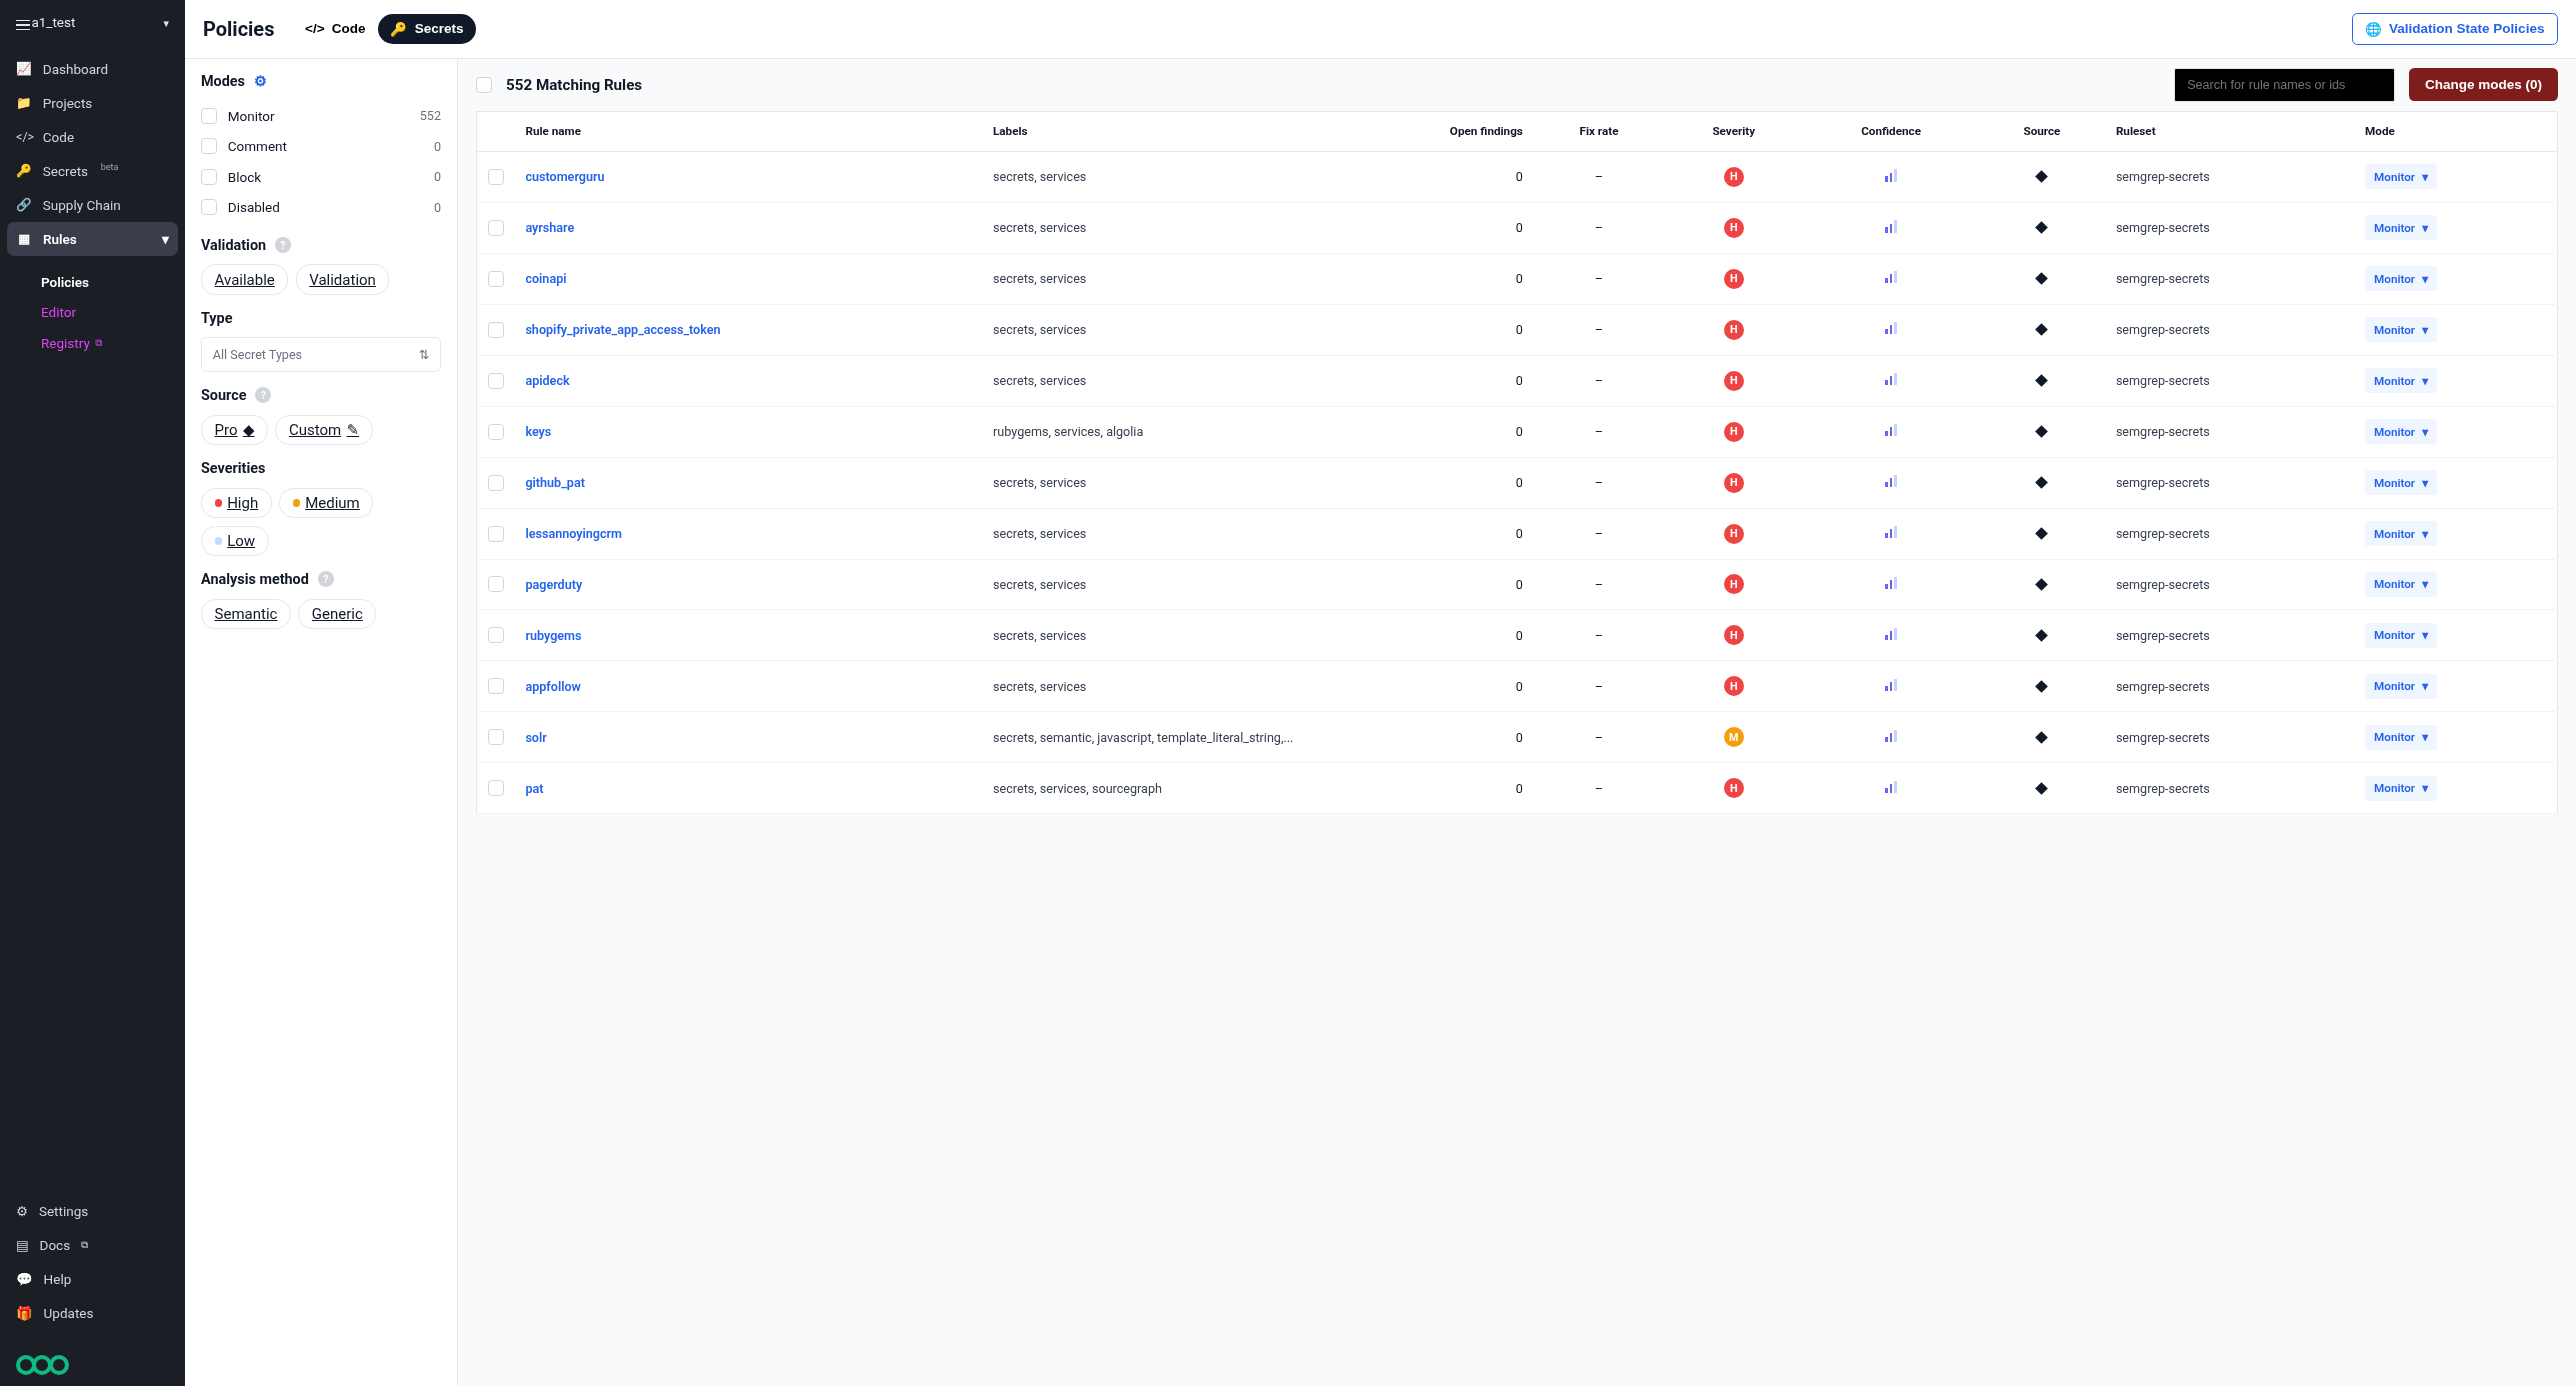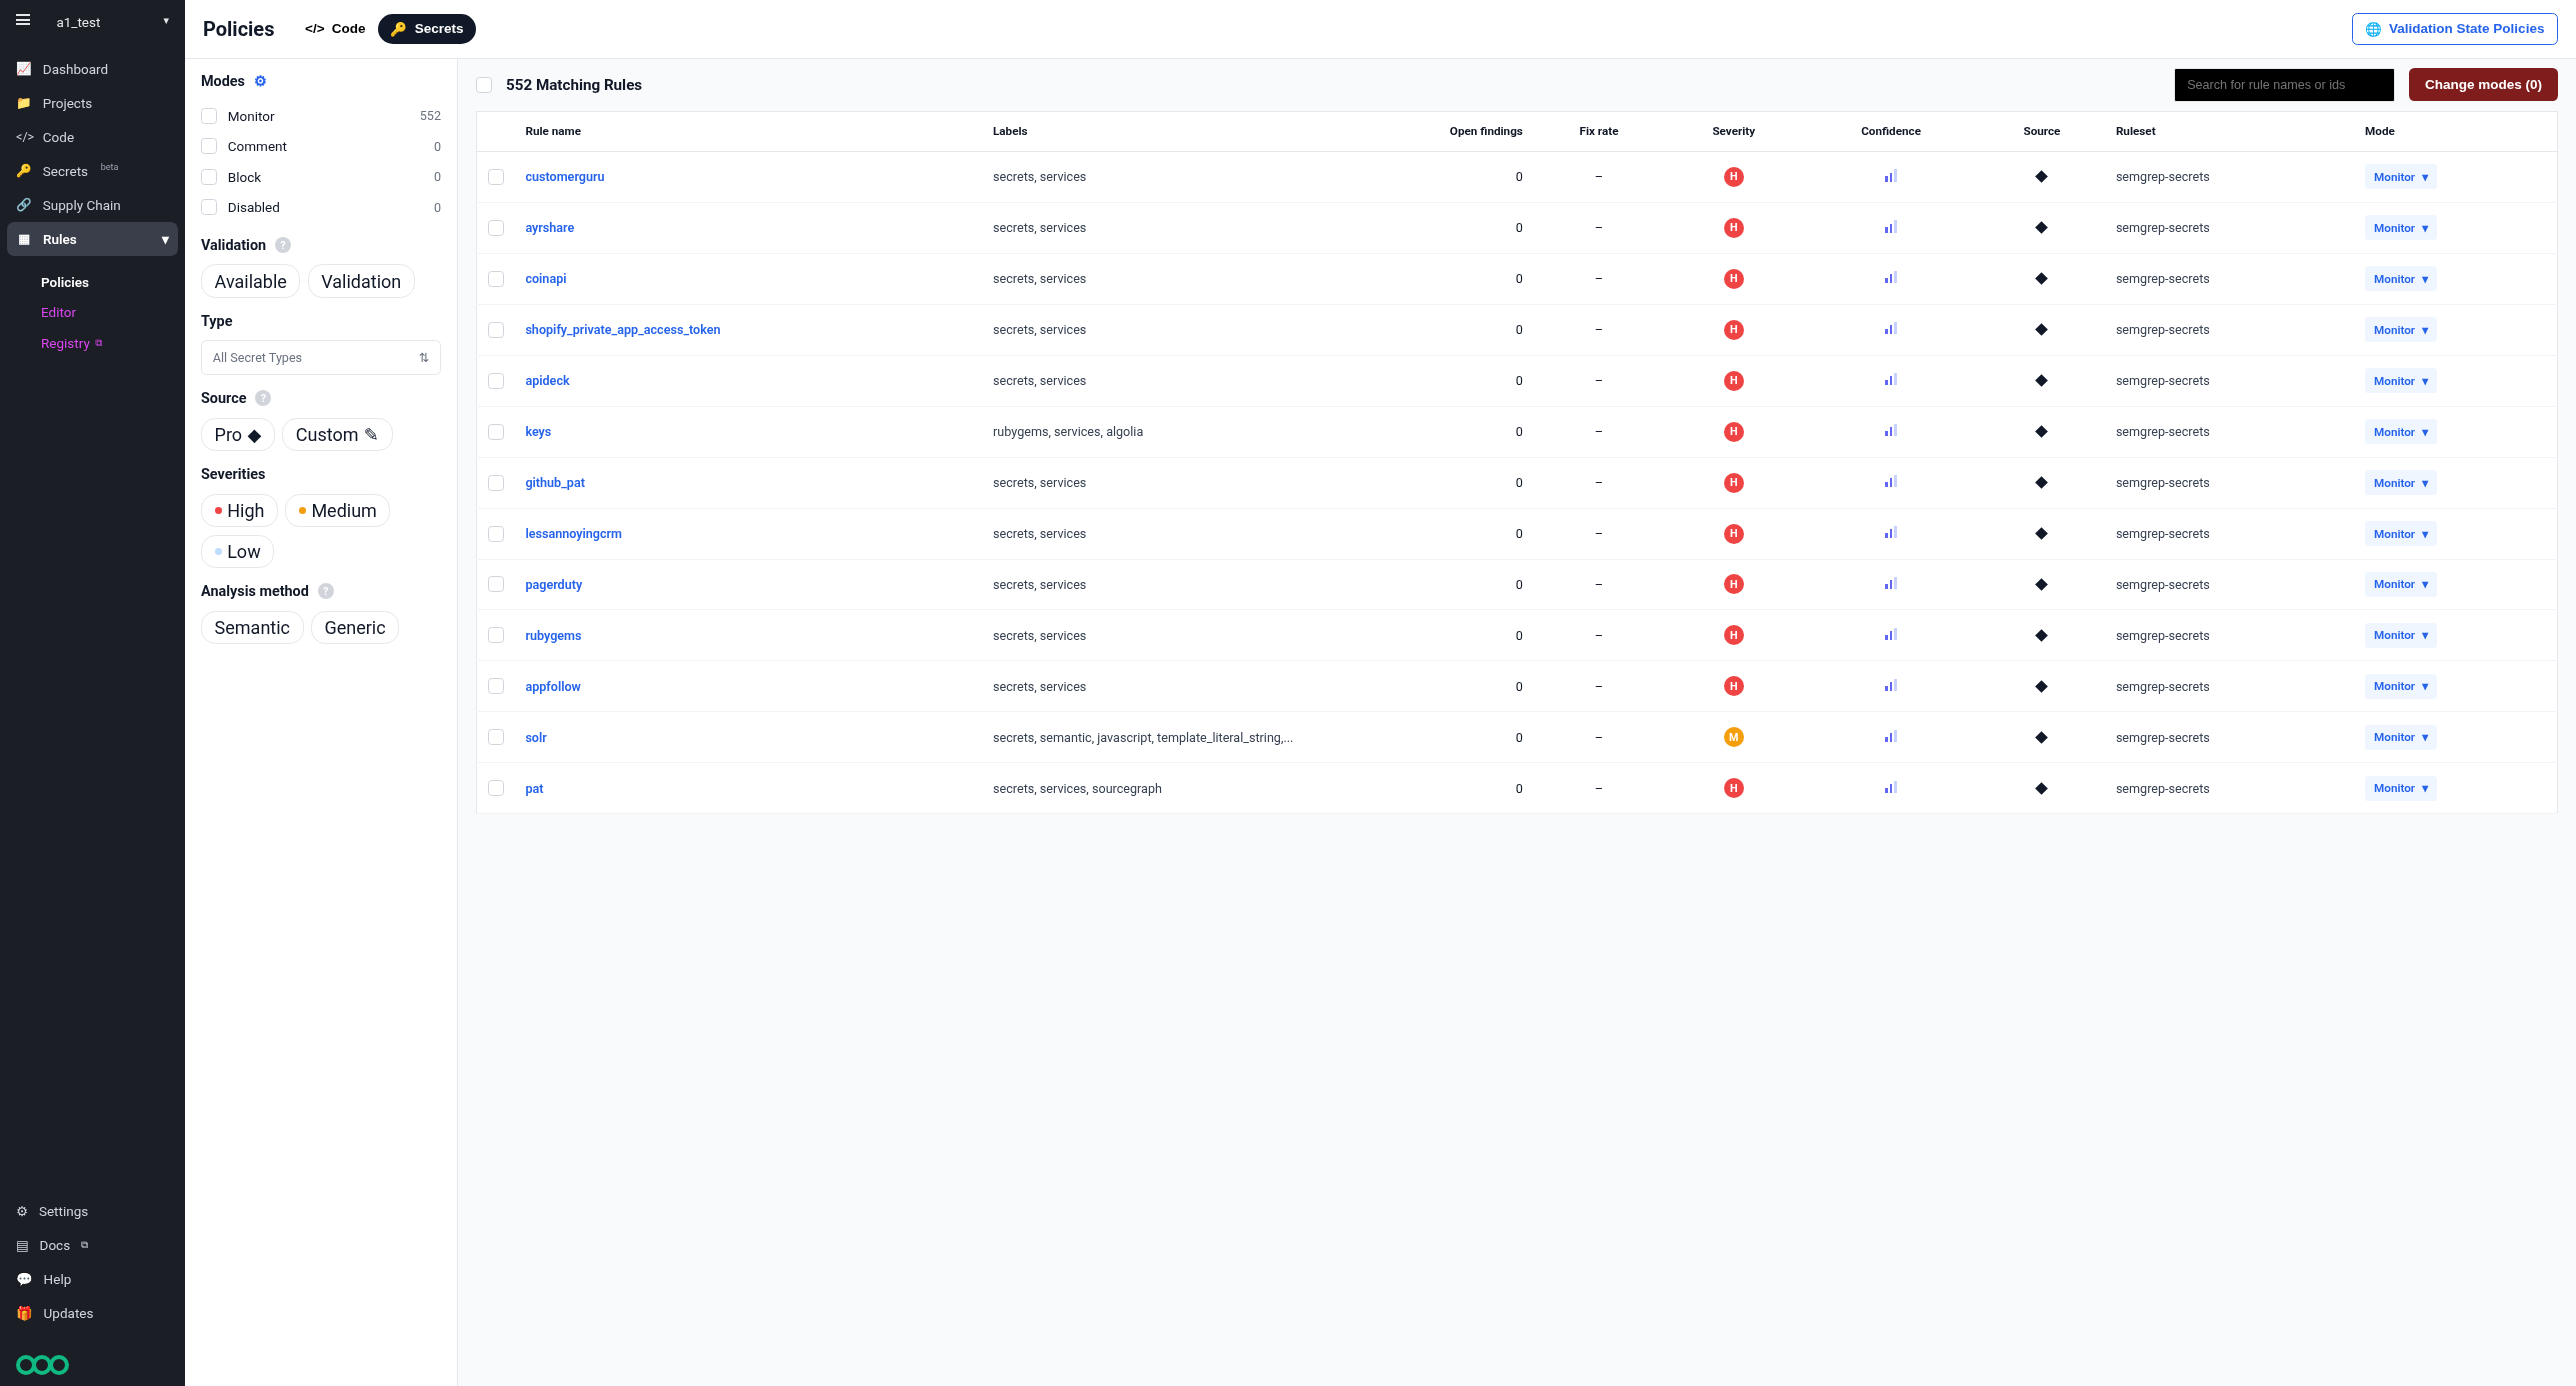--- a/index.html
+++ b/index.html
@@ -1,21 +1,21 @@
 <!DOCTYPE html>
 <html style="font-size:14.4px"><head>
 <meta charset="utf-8">
 <style>
 * { box-sizing: border-box; margin: 0; padding: 0; }
 body { font-family: -apple-system, BlinkMacSystemFont, "Segoe UI", Roboto, sans-serif; font-size: 12.6px; color: #111827; background: #f9fafb; }
 .app { display: flex; height: 100vh; }
 
 
 .sidebar { width: 185px; background: #1c1e26; color: #e5e7eb; display: flex; flex-direction: column; }
-.sidebar-header { display: flex; align-items: flex-start; padding: 14.4px 16px; gap: 26px; }
+.sidebar-header { display: flex; align-items: flex-end; padding: 14.4px 16px; gap: 1px; }
 .hamburger { display: flex; flex-direction: column; gap: 2.7px; cursor: pointer; }
 .hamburger span { width: 14.4px; height: 1.8px; background: #e5e7eb; }
 .org-name { flex: 1; font-size: 13.5px; }
 .chev-down { font-size: 10.8px; color: #e5e7eb; }
 .nav { list-style: none; padding: 7.2px 0; }
 .nav li { display: flex; align-items: center; padding: 9px 16px; gap: 10.8px; cursor: pointer; color: #d1d5db; font-size: 13.5px; }
 .nav li.active { background: #3a3d4a; border-radius: 7.2px; margin: 0 7.2px; padding: 9px 9px; color: #fff; font-weight: 600; }
 .nav li.active .chev-right-icon { margin-left: auto; }
 .nav .icon { width: 16px; text-align: center; font-size: 12.6px; }
 .beta { font-size: 9px; color: #9ca3af; margin-left: 1.8px; position: relative; top: -3.6px; }
@@ -34,21 +34,21 @@
 .tab-btn { display: flex; align-items: center; gap: 7.2px; font-size: 13.5px; font-weight: 600; padding: 7.2px 12.6px; border-radius: 18px; cursor: pointer; border: none; background: transparent; }
 .tab-btn.active { background: #111827; color: #fff; }
 .filter-section { margin: 14.4px 0; }
 .filter-title { font-weight: 700; font-size: 14.4px; display: flex; align-items: center; gap: 9px; margin-bottom: 10.8px; }
 .gear-blue { color: #2563eb; }
 .help-circle { width: 16px; height: 16px; border-radius: 50%; background: #d1d5db; color: #fff; display: inline-flex; align-items: center; justify-content: center; font-size: 10px; font-weight: 700; }
 .mode-row { display: flex; align-items: center; padding: 7.2px 0; gap: 10.8px; font-size: 13.5px; }
 .mode-row .count { margin-left: auto; color: #6b7280; font-size: 12.6px; }
 .checkbox { width: 16px; height: 16px; border: 1.8px solid #d1d5db; border-radius: 3.6px; background: #fff; cursor: pointer; }
 .pill-row { display: flex; gap: 7.2px; flex-wrap: wrap; }
-.pill { border: 0.9px solid #e5e7eb; border-radius: 14.4px; padding: 5.4px 12.6px; font-size: 18px; cursor: pointer; display: flex; align-items: center; gap: 5.4px; background: #fff; }
+.pill { border: 0.9px solid #e5e7eb; border-radius: 14.4px; padding: 5.4px 12.6px; font-size: 15px; cursor: pointer; display: flex; align-items: center; gap: 5.4px; background: #fff; text-decoration: underline; }
 .sev-dot { width: 7.2px; height: 7.2px; border-radius: 50%; display: inline-block; }
 .sev-high { background: #ef4444; }
 .sev-med { background: #f59e0b; }
 .sev-low { background: #bfdbfe; }
 .select { width: 100%; border: 0.9px solid #e5e7eb; border-radius: 5.4px; padding: 9px 10.8px; color: #6b7280; display: flex; justify-content: space-between; align-items: flex-start; cursor: pointer; font-size: 12.6px; }
 
 
 .main { flex: 1; display: flex; flex-direction: column; overflow: hidden; }
 .validation-link { margin-left: auto; border: 0.9px solid #2563eb; color: #2563eb; padding: 7.2px 12.6px; border-radius: 5.4px; font-weight: 600; display: flex; align-items: center; gap: 7.2px; cursor: pointer; font-size: 13.5px; background: #fff; }
 .controls { display: flex; align-items: center; padding: 9px 18px; gap: 14.4px; }

